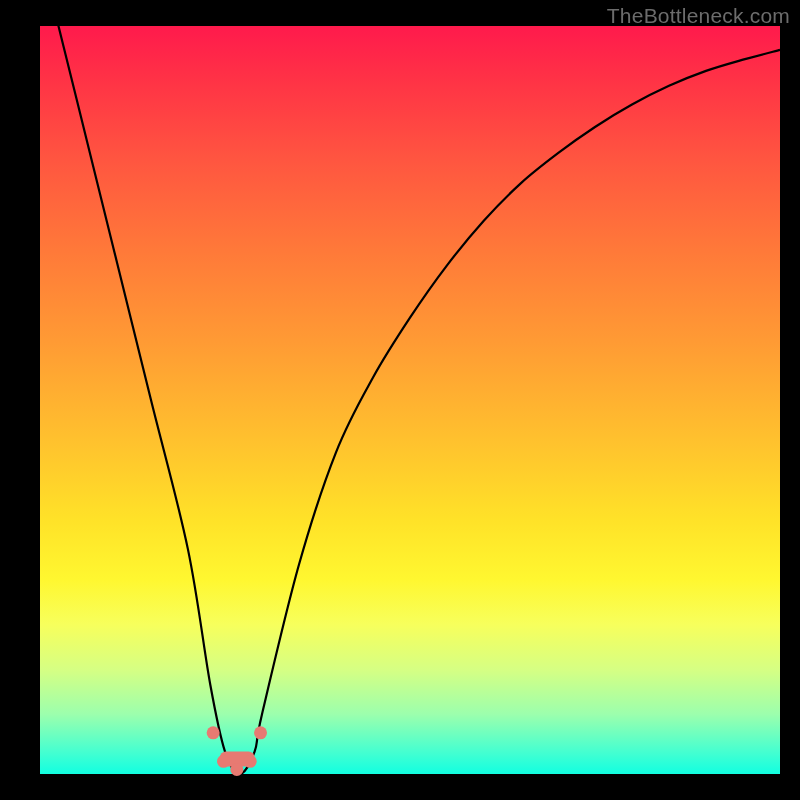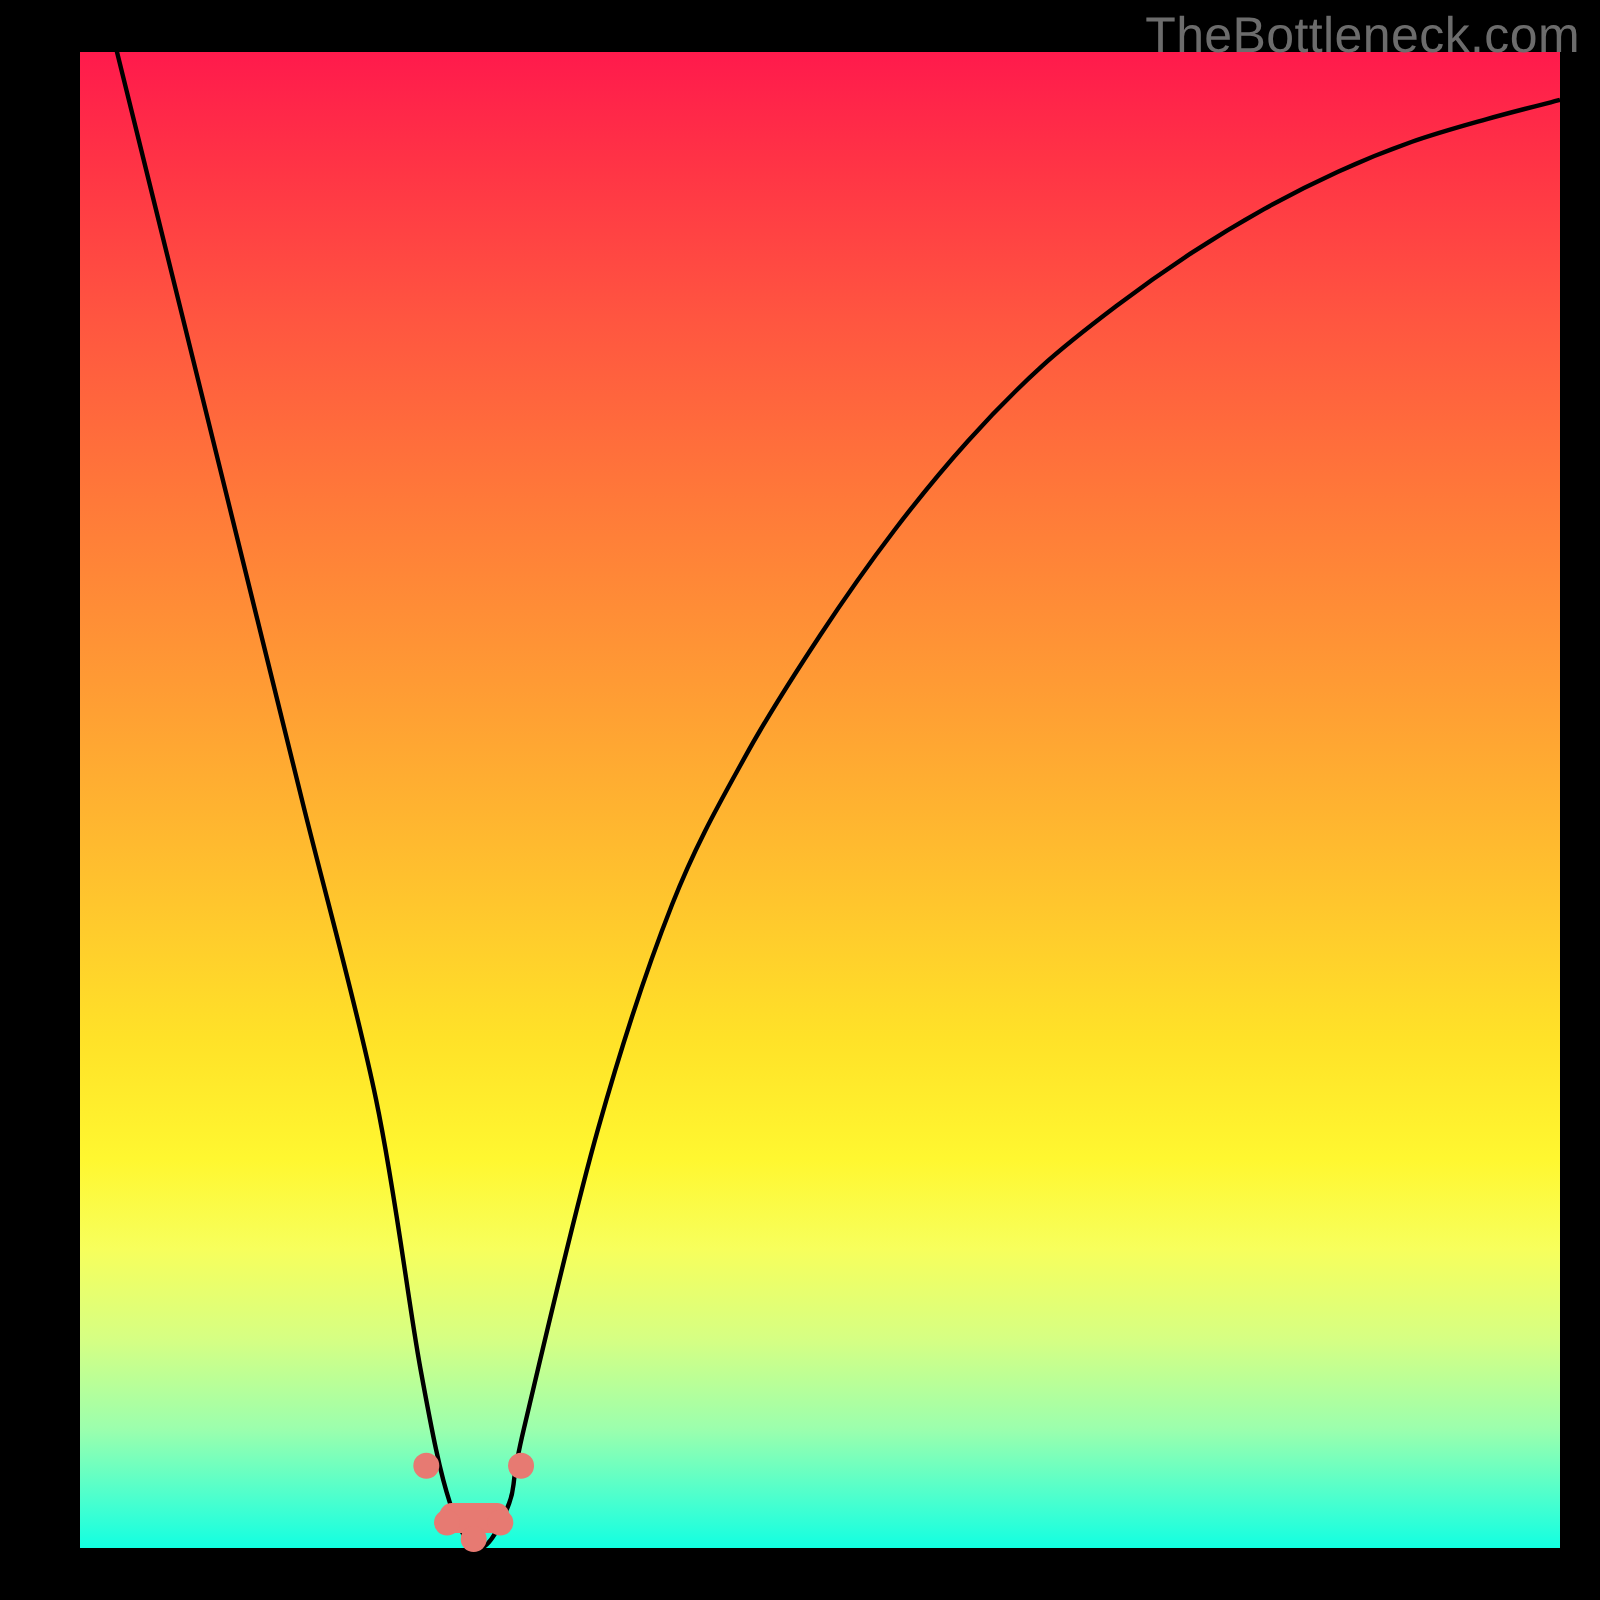--- a/index.html
+++ b/index.html
@@ -39,21 +39,21 @@
       #9cffad 92%,
       #46ffd0 97%,
       #12ffe1 100%
     );
   }
   .watermark {
     position: absolute;
     top: 4px;
     right: 10px;
     color: #6c6c6c;
-    font-size: 25px;
+    font-size: 21px;
     font-weight: 500;
     letter-spacing: 0.2px;
     text-align: right;
     white-space: nowrap;
   }
   svg.curve {
     position: absolute;
     left: 0;
     top: 0;
     width: 740px;

